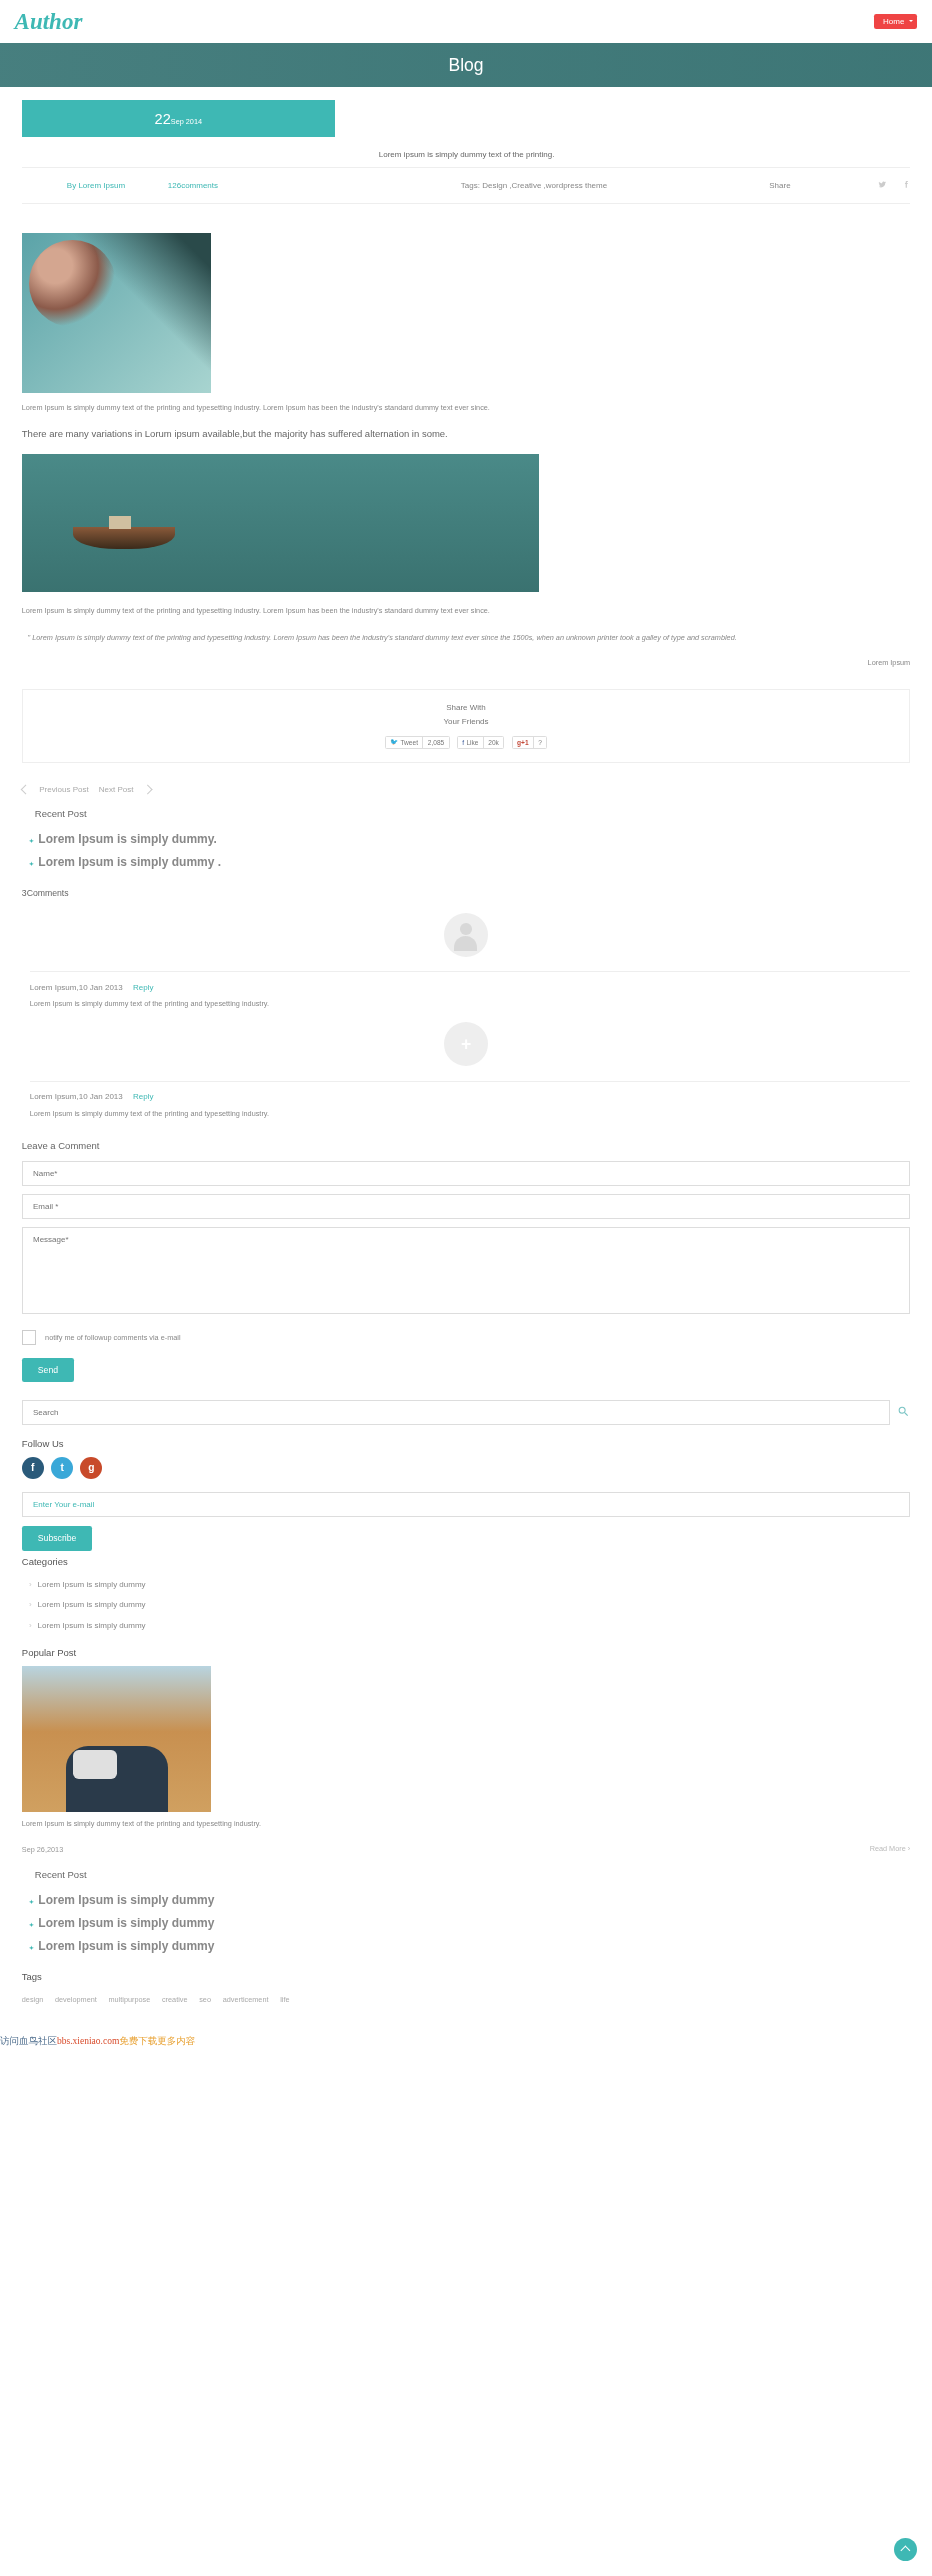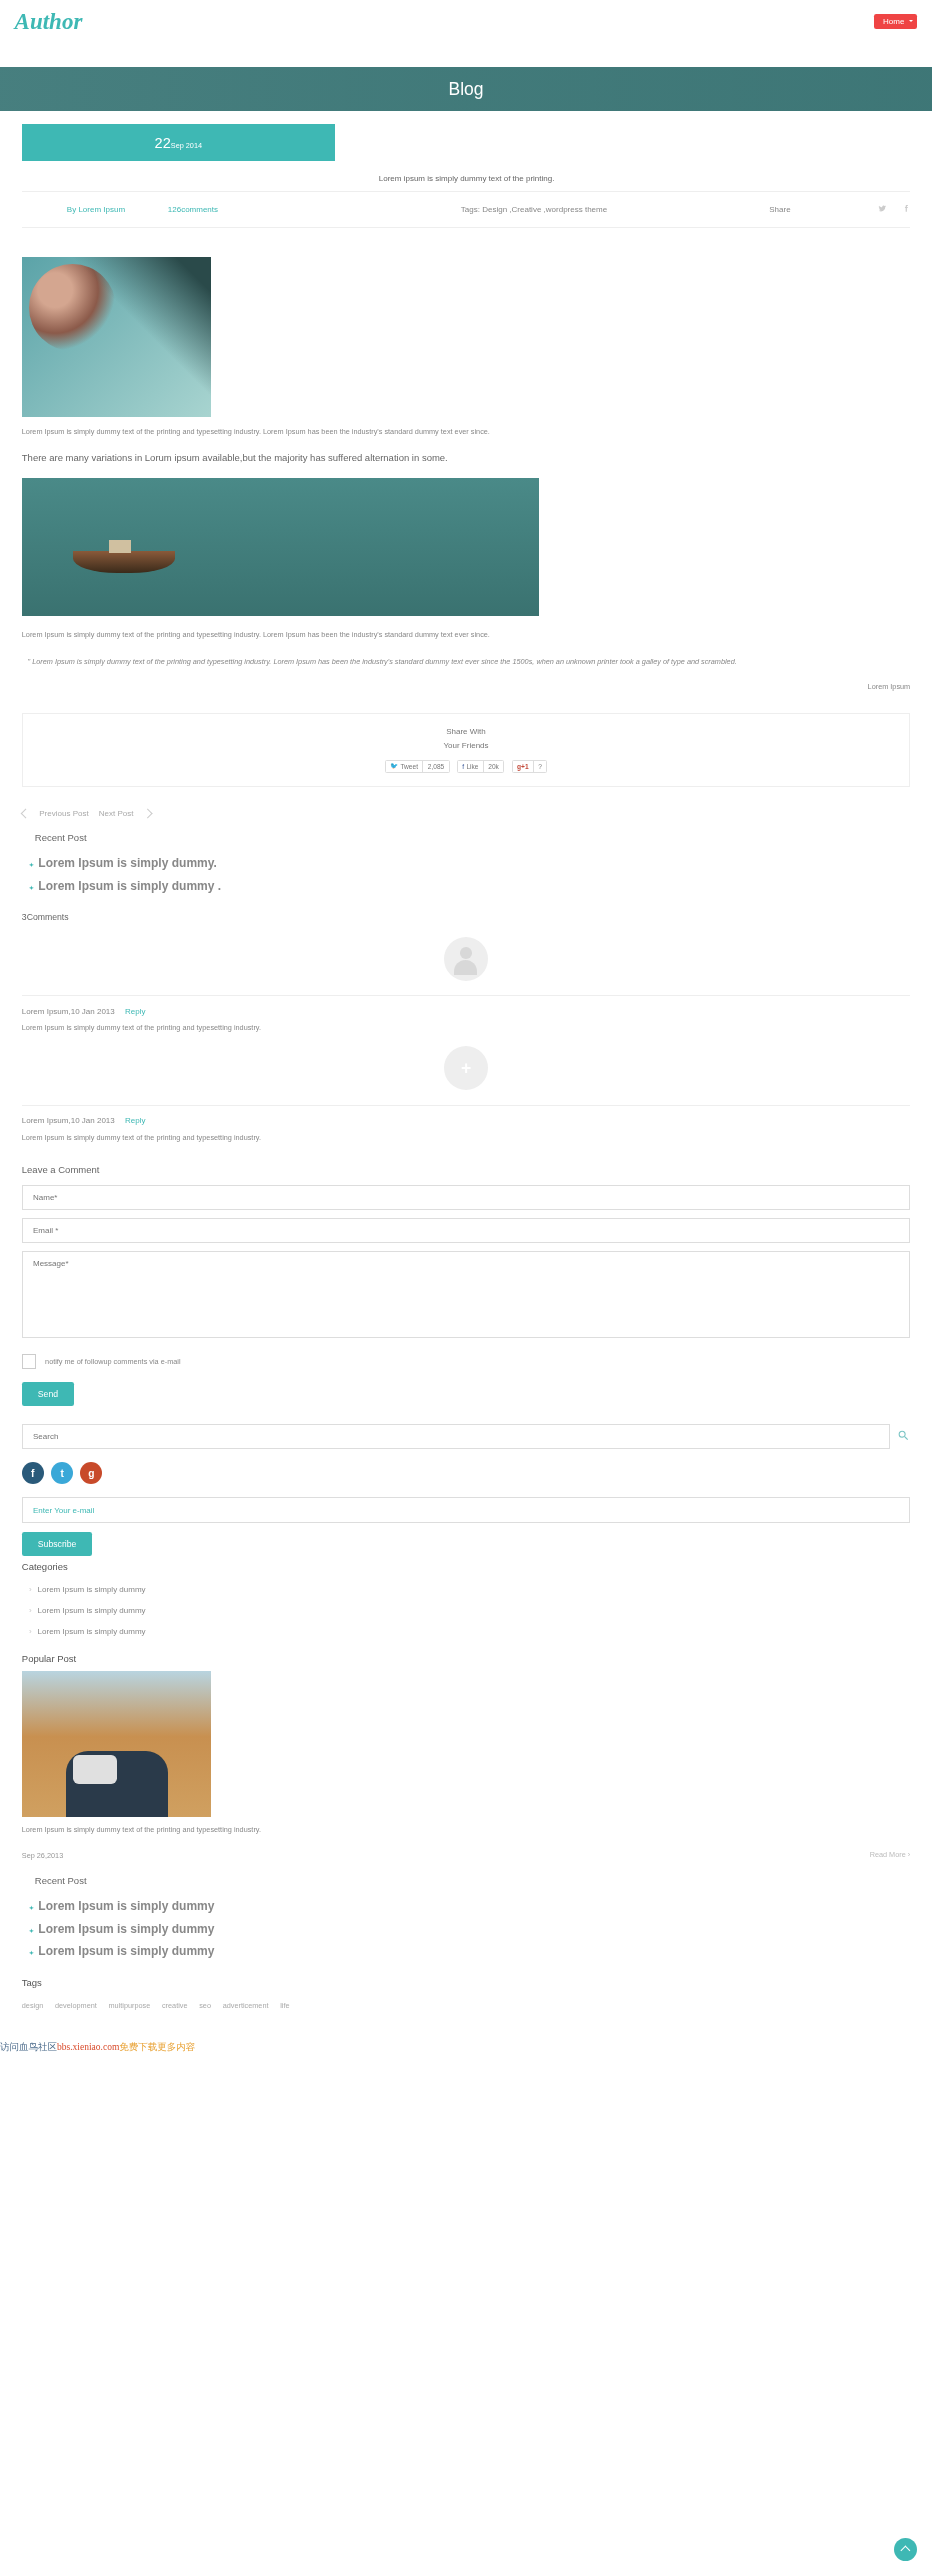--- a/index.html
+++ b/index.html
@@ -3,21 +3,21 @@
 <meta charset="utf-8">
 <style>
 * { box-sizing: border-box; margin: 0; padding: 0; }
 body { font-family: Arial, sans-serif; font-size: 8.7px; color: #888; background: #fff; width: 932px; }
 
 .header { padding: 8.7px 14.6px; display: flex; justify-content: space-between; align-items: center; }
 .logo { font-family: 'Brush Script MT', cursive; font-size: 23px; color: #3eb8b4; font-weight: bold; font-style: italic; }
 .home-btn { background: #ef4444; color: #fff; padding: 2.9px 13px 2.9px 8.7px; border-radius: 2.2px; font-size: 8px; position: relative; cursor: pointer; }
 .home-btn::after { content: ''; position: absolute; right: 4.4px; top: 50%; transform: translateY(-50%); border: 2.2px solid transparent; border-top-color: #fff; }
 
-.banner { height: 44px; background: linear-gradient(rgba(62,120,120,0.85), rgba(62,120,120,0.85)), linear-gradient(90deg, #7aa5a5 0%, #5a8a8a 40%, #3e6e6e 100%); display: flex; align-items: center; justify-content: center; color: #fff; font-size: 17.5px; font-weight: 300; margin-top: 24px; }
+.banner { height: 44px; background: linear-gradient(rgba(62,120,120,0.85), rgba(62,120,120,0.85)), linear-gradient(90deg, #7aa5a5 0%, #5a8a8a 40%, #3e6e6e 100%); display: flex; align-items: center; justify-content: center; color: #fff; font-size: 17.5px; font-weight: 300; }
 
 .container { max-width: 903px; margin: 0 auto; padding: 0 7.3px; }
 
 .date-badge { background: #3eb8b4; color: #fff; text-align: center; padding: 10.2px 0; width: 313px; margin-top: 13px; }
 .date-big { font-size: 14.6px; text-align: center; }
 .date-small { font-size: 7.3px; }
 
 .title-row { padding: 13px 0 8.7px 357px; color: #666; font-size: 8px; }
 
 .meta-row { border-top: 0.7px solid #eee; border-bottom: 0.7px solid #eee; padding: 11.7px 0; display: flex; align-items: center; font-size: 8px; color: #888; }
@@ -62,21 +62,21 @@
 .section-title { font-size: 9.5px; color: #666; padding-left: 13px; margin: 8.7px 0; }
 .recent-list li { list-style: none; font-size: 12px; color: #888; padding: 4.4px 0 4.4px 7.3px; font-weight: bold; }
 .recent-list li::before { content: '✦'; color: #3eb8b4; font-size: 5.8px; margin-right: 4.4px; }
 
 .comments-h { font-size: 8.7px; color: #666; margin: 14.6px 0 7.3px; }
 .avatar-ph { width: 44px; height: 44px; background: #eee; border-radius: 50%; margin: 14.6px auto; position: relative; }
 .avatar-ph::before { content: ''; position: absolute; top: 10.2px; left: 16px; width: 11.7px; height: 11.7px; background: #d8d8d8; border-radius: 50%; }
 .avatar-ph::after { content: ''; position: absolute; bottom: 5.8px; left: 10.2px; width: 23px; height: 14.6px; background: #d8d8d8; border-radius: 11.7px 11.7px 0 0; }
 .avatar-plus { width: 44px; height: 44px; background: #eee; border-radius: 50%; margin: 14.6px auto; display: flex; align-items: center; justify-content: center; color: #fff; font-size: 17.5px; font-weight: bold; }
 
-.comment-row { border-top: 0.7px solid #eee; padding: 10.2px 0 0; }
+.comment-row { border-top: 0.7px solid #eee; padding: 10.2px 0 0; margin-left: 8px; }
 .comment-meta { display: flex; gap: 10.2px; font-size: 8px; margin-bottom: 7.3px; }
 .comment-meta .reply { color: #3eb8b4; }
 .comment-text { font-size: 7.3px; color: #888; }
 
 .leave-h { font-size: 9.5px; color: #666; margin: 22px 0 10.2px; }
 .form-input, .form-textarea { width: 100%; border: 0.7px solid #ddd; padding: 7.3px 10.2px; font-size: 8px; color: #888; margin-bottom: 7.3px; font-family: Arial; }
 .form-textarea { height: 87px; resize: none; }
 .notify-row { display: flex; align-items: center; gap: 8.7px; font-size: 7.3px; color: #888; margin: 7.3px 0 13px; }
 .notify-check { width: 14.6px; height: 14.6px; border: 0.7px solid #ccc; }
 .btn-send { background: #3eb8b4; color: #fff; border: none; padding: 7.3px 16px; font-size: 8.7px; border-radius: 2.2px; cursor: pointer; }
@@ -229,20 +229,21 @@
   </div>
   <button class="btn-send">Send</button>
 
   <div class="search-row">
     <input class="search-input" placeholder="Search" style="">
     <span class="search-ic"><svg viewBox="0 0 24 24">
           <path d="M15.5 14h-.79l-.28-.27A6.47 6.47 0 0016 9.5 6.5 6.5 0 109.5 16c1.61 0 3.09-.59 4.23-1.57l.27.28v.79l5 4.99L20.49 19l-4.99-5zm-6 0C7.01 14 5 11.99 5 9.5S7.01 5 9.5 5 14 7.01 14 9.5 11.99 14 9.5 14z"></path>
         </svg></span>
   </div>
 
+  <div class="follow-h">Follow Us</div>
   <div class="social-row">
     <div class="social-circ fb-c">f</div>
     <div class="social-circ tw-c">t</div>
     <div class="social-circ gp-c">g</div>
   </div>
 
   <input class="subscribe-input" placeholder="Enter Your e-mail" style="">
   <button class="btn-send">Subscribe</button>
 
   <div class="follow-h" style="margin-top:5px">Categories</div>

